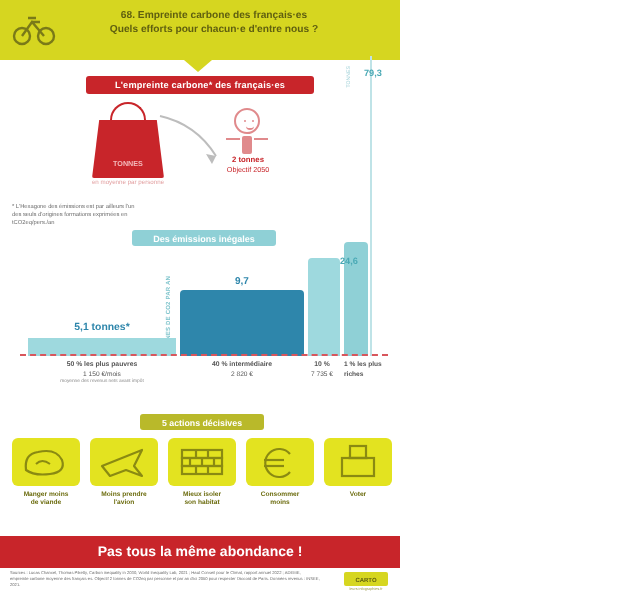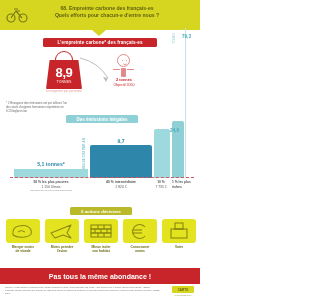--- a/index.html
+++ b/index.html
@@ -209,21 +209,20 @@
     <div>Quels efforts pour chacun·e d'entre nous ?</div>
   </div>
 </div>
 <div class="header-notch"></div>
 
 <div class="red-band">L'empreinte carbone* des français·es</div>
 
 <div class="bag-wrap">
   <span class="bag-handle"></span>
   <span class="bag-body"></span>
-  <span class="bag-value">8,9</span>
   <span class="bag-unit">TONNES</span>
   <span class="bag-sub">en moyenne par personne</span>
 </div>
 
 <span class="arrow-curve">
   <svg viewBox="0 0 36 28" width="36" height="28">
     <path d="M2 2 Q 20 6 30 22" fill="none" stroke="#bdbdbd" stroke-width="1"></path>
     <path d="M30 22 L25 21 L28 26 Z" fill="#bdbdbd"></path>
   </svg>
 </span>

